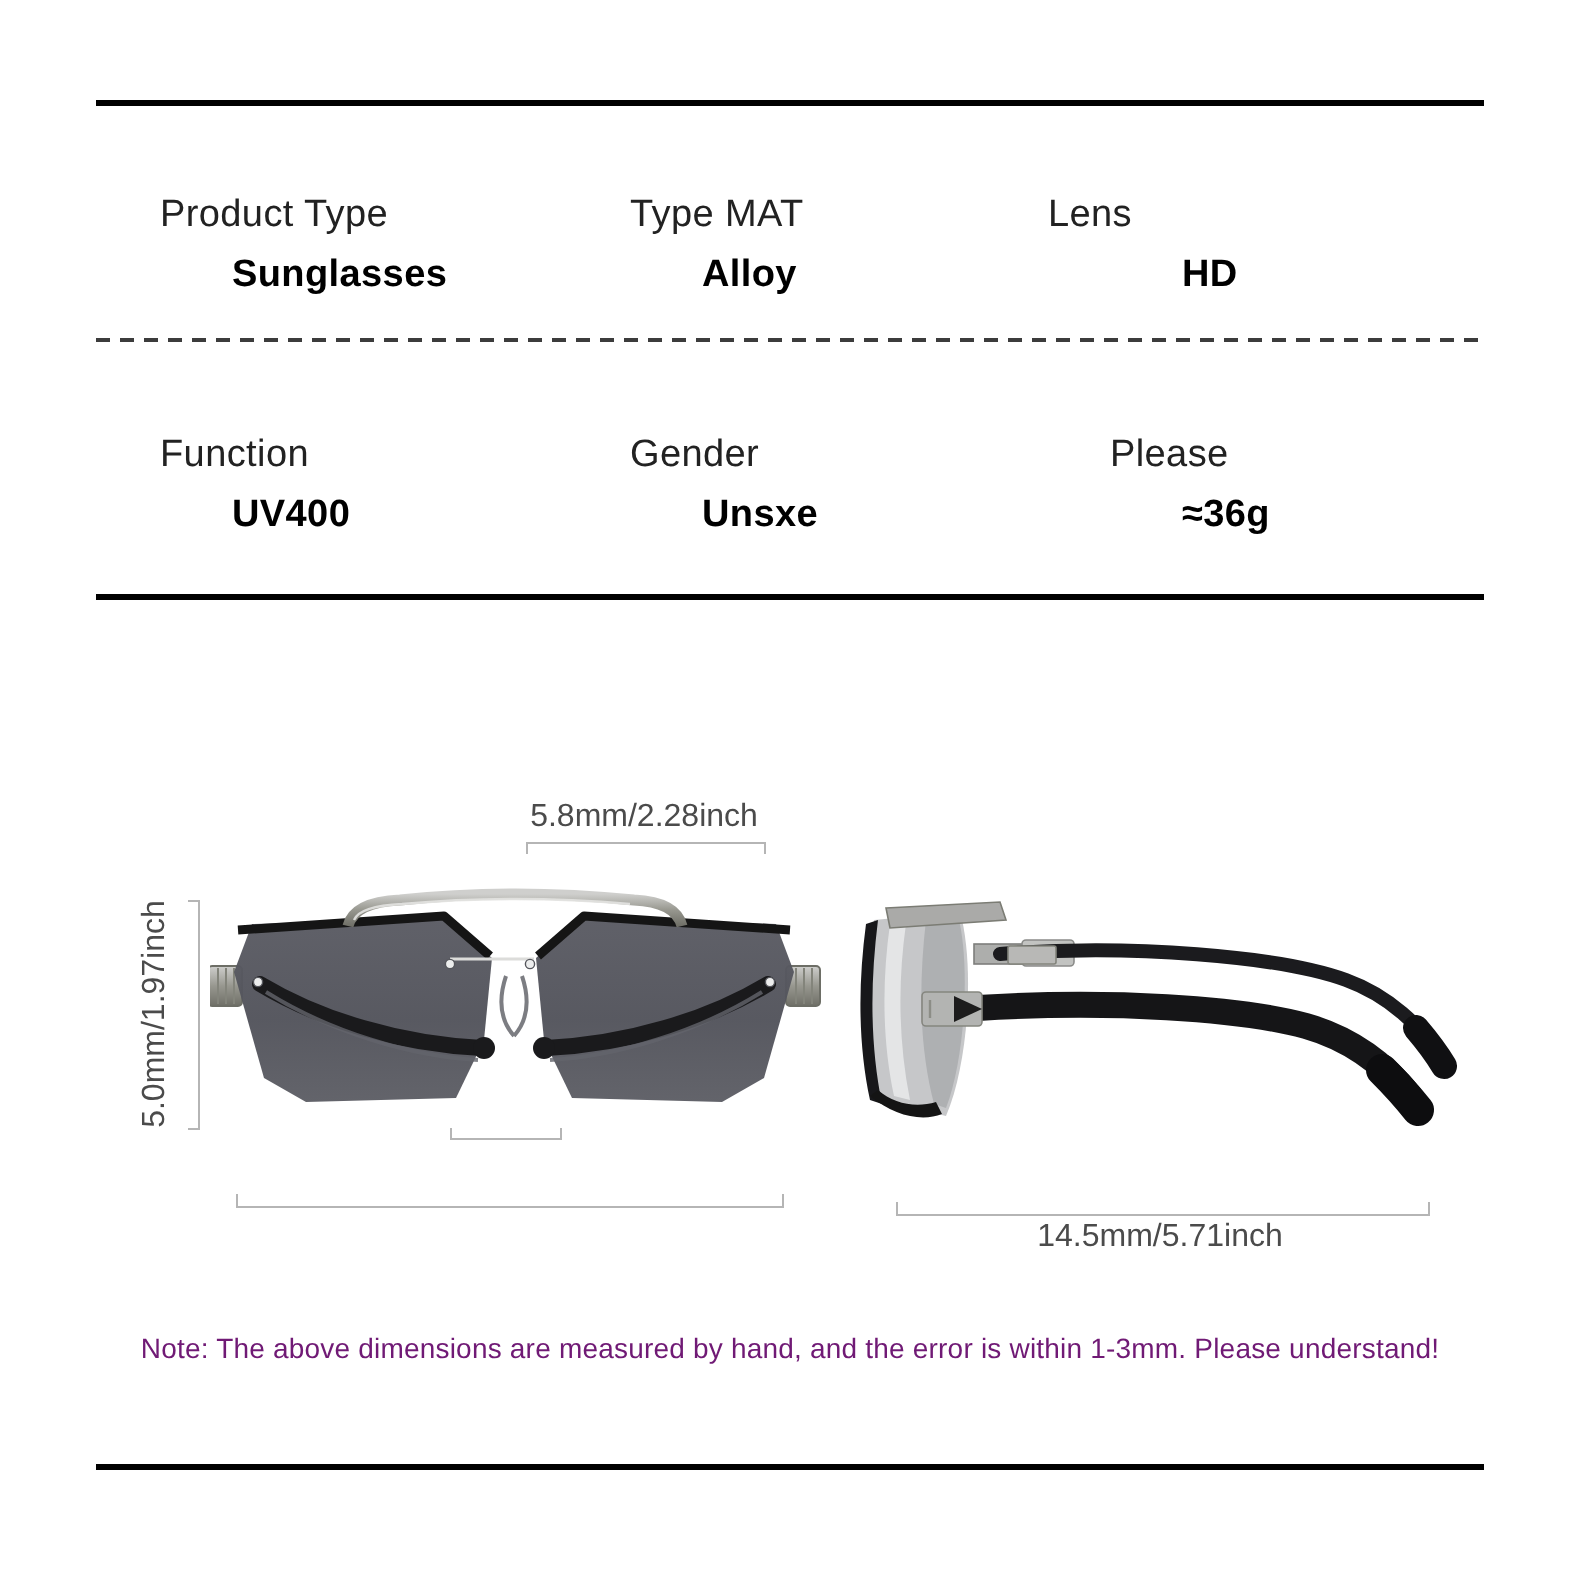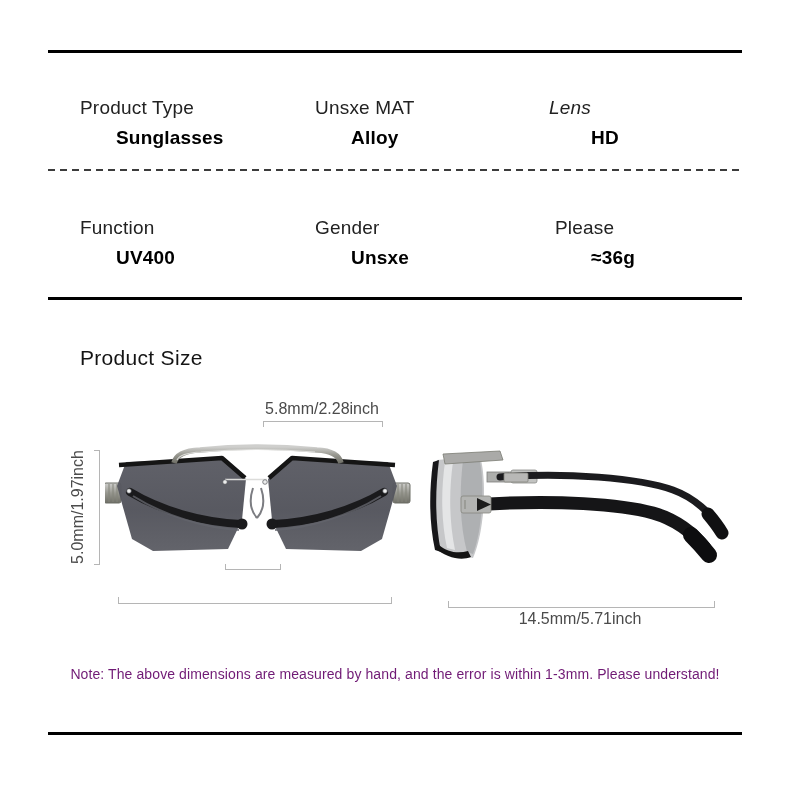--- a/index.html
+++ b/index.html
@@ -32,37 +32,36 @@
 </style>
 </head>
 <body>
 
 <div class="page">
 
   <div class="rule-thick" style="top:50px;"></div>
 
   <div class="spec-label" style="left:80px;top:97px;">Product Type</div>
   <div class="spec-value" style="left:80px;top:127px;">Sunglasses</div>
-  <div class="spec-label" style="left:315px;top:97px;">Unsxe MAT</div>
+  <div class="spec-label" style="left:315px;top:97px;">Type MAT</div>
   <div class="spec-value" style="left:315px;top:127px;">Alloy</div>
-  <div class="spec-label" style="left:549px;top:97px;font-style:italic;">Lens</div>
+  <div class="spec-label" style="left:524px;top:97px;">Lens</div>
   <div class="spec-value" style="left:555px;top:127px;">HD</div>
 
   <div class="rule-dashed" style="top:169px;"></div>
 
   <div class="spec-label" style="left:80px;top:217px;">Function</div>
   <div class="spec-value" style="left:80px;top:247px;">UV400</div>
   <div class="spec-label" style="left:315px;top:217px;">Gender</div>
   <div class="spec-value" style="left:315px;top:247px;">Unsxe</div>
   <div class="spec-label" style="left:555px;top:217px;">Please</div>
   <div class="spec-value" style="left:555px;top:247px;">≈36g</div>
 
   <div class="rule-thick" style="top:297px;"></div>
 
-  <div class="size-title">Product Size</div>
 
   <svg class="glasses-svg" style="left:105px;top:438px;" width="310" height="135" viewBox="0 0 310 135" aria-hidden="true">
     <defs>
       <linearGradient id="lensGrad" x1="0" y1="0" x2="0" y2="1">
         <stop offset="0" stop-color="#5b5c64"></stop>
           <stop offset="0.55" stop-color="#53545c"></stop>
           <stop offset="1" stop-color="#5e5f66"></stop>
       </linearGradient>
       <linearGradient id="barGrad" x1="0" y1="0" x2="0" y2="1">
         <stop offset="0" stop-color="#cfcfcd"></stop>

